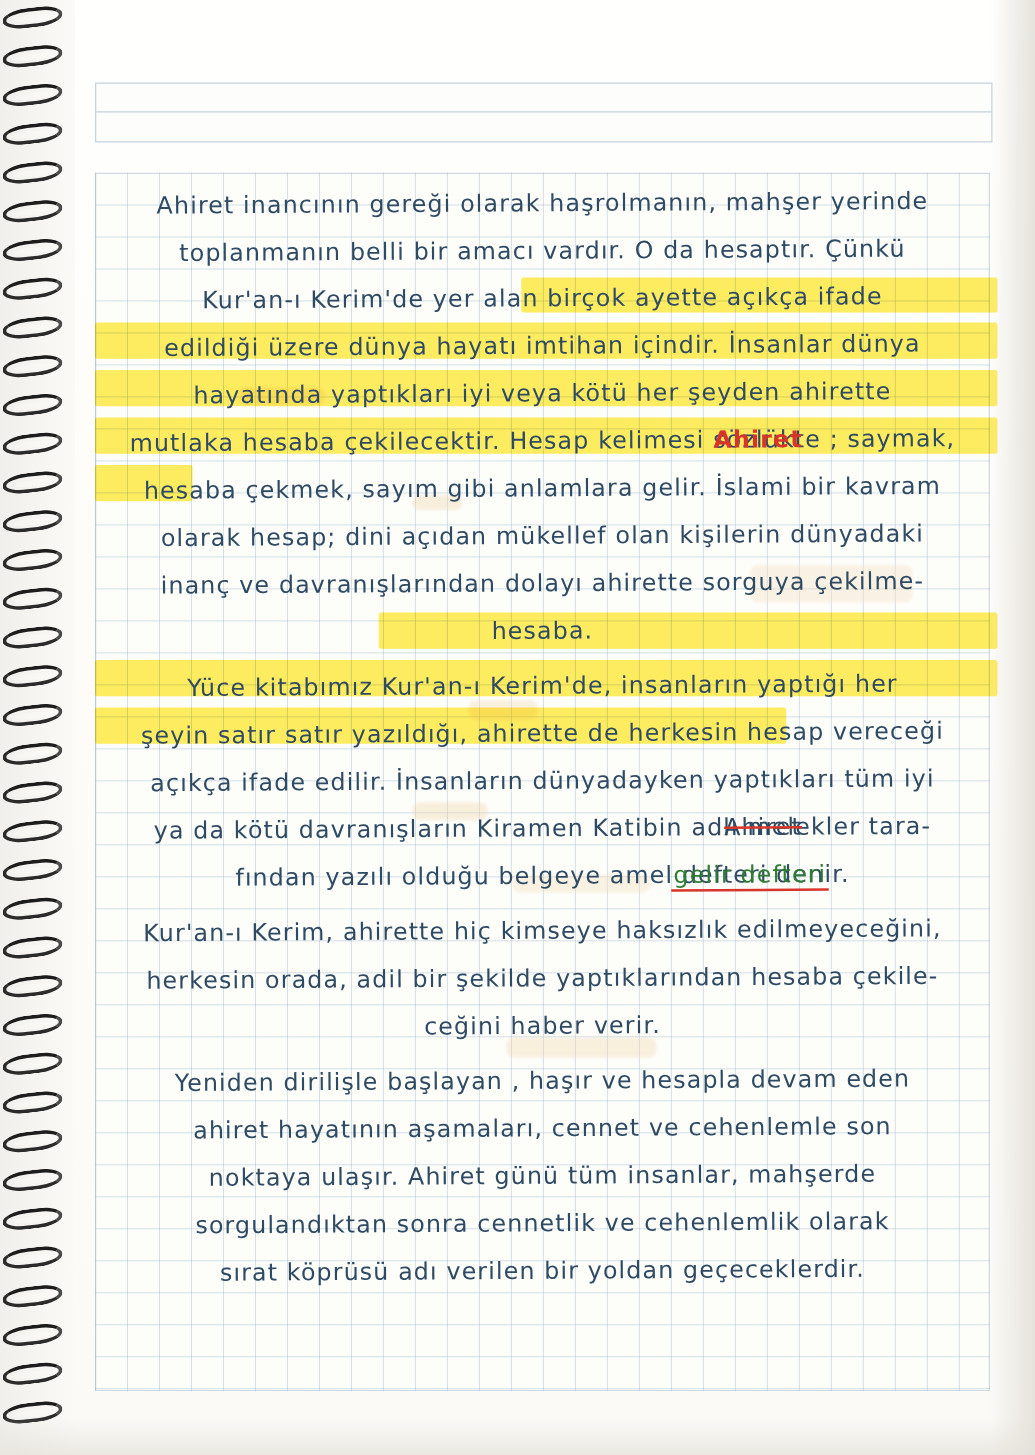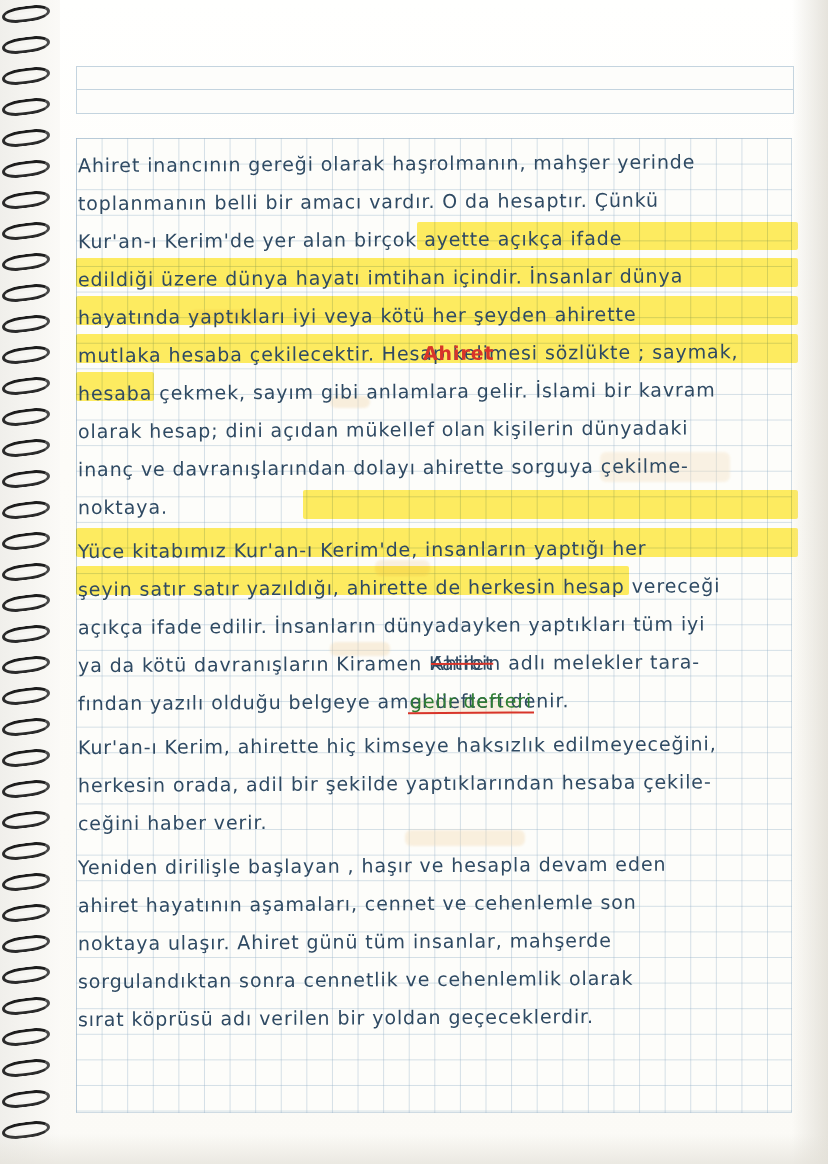--- a/index.html
+++ b/index.html
@@ -92,20 +92,21 @@
     background: rgba(150,178,200,0.55);
   }
 
   
   #text-layer {
     position: absolute;
     left: 76px;
     top: 138px;
     width: 716px;
     height: 975px;
+    text-align: center;
   }
   .line {
     position: absolute;
     left: 0;
     width: 716px;
     height: 38px;
     color: #2f4a63;
     font-family: "DejaVu Sans", sans-serif;
     font-size: 19px;
     letter-spacing: 0.9px;
@@ -257,21 +258,21 @@
     <div class="line" style="top:242px;">
       <span class="txt">hesaba çekmek, sayım gibi anlamlara gelir. İslami bir kavram</span>
     </div>
     <div class="line" style="top:280px;">
       <span class="txt">olarak hesap; dini açıdan mükellef olan kişilerin dünyadaki</span>
     </div>
     <div class="line" style="top:318px;">
       <span class="txt">inanç ve davranışlarından dolayı ahirette sorguya çekilme-</span>
     </div>
     <div class="line" style="top:356px;">
-      <span class="txt">noktaya.</span>
+      <span class="txt">hesaba.</span>
     </div>
 
     <div class="line" style="top:204px;">
       <span class="txt red-word" style="margin-left:345px;">Ahiret</span>
     </div>
 
     <div class="line" style="top:400px;">
       <span class="txt indent">Yüce kitabımız Kur'an-ı Kerim'de, insanların yaptığı her</span>
     </div>
     <div class="line" style="top:438px;">

